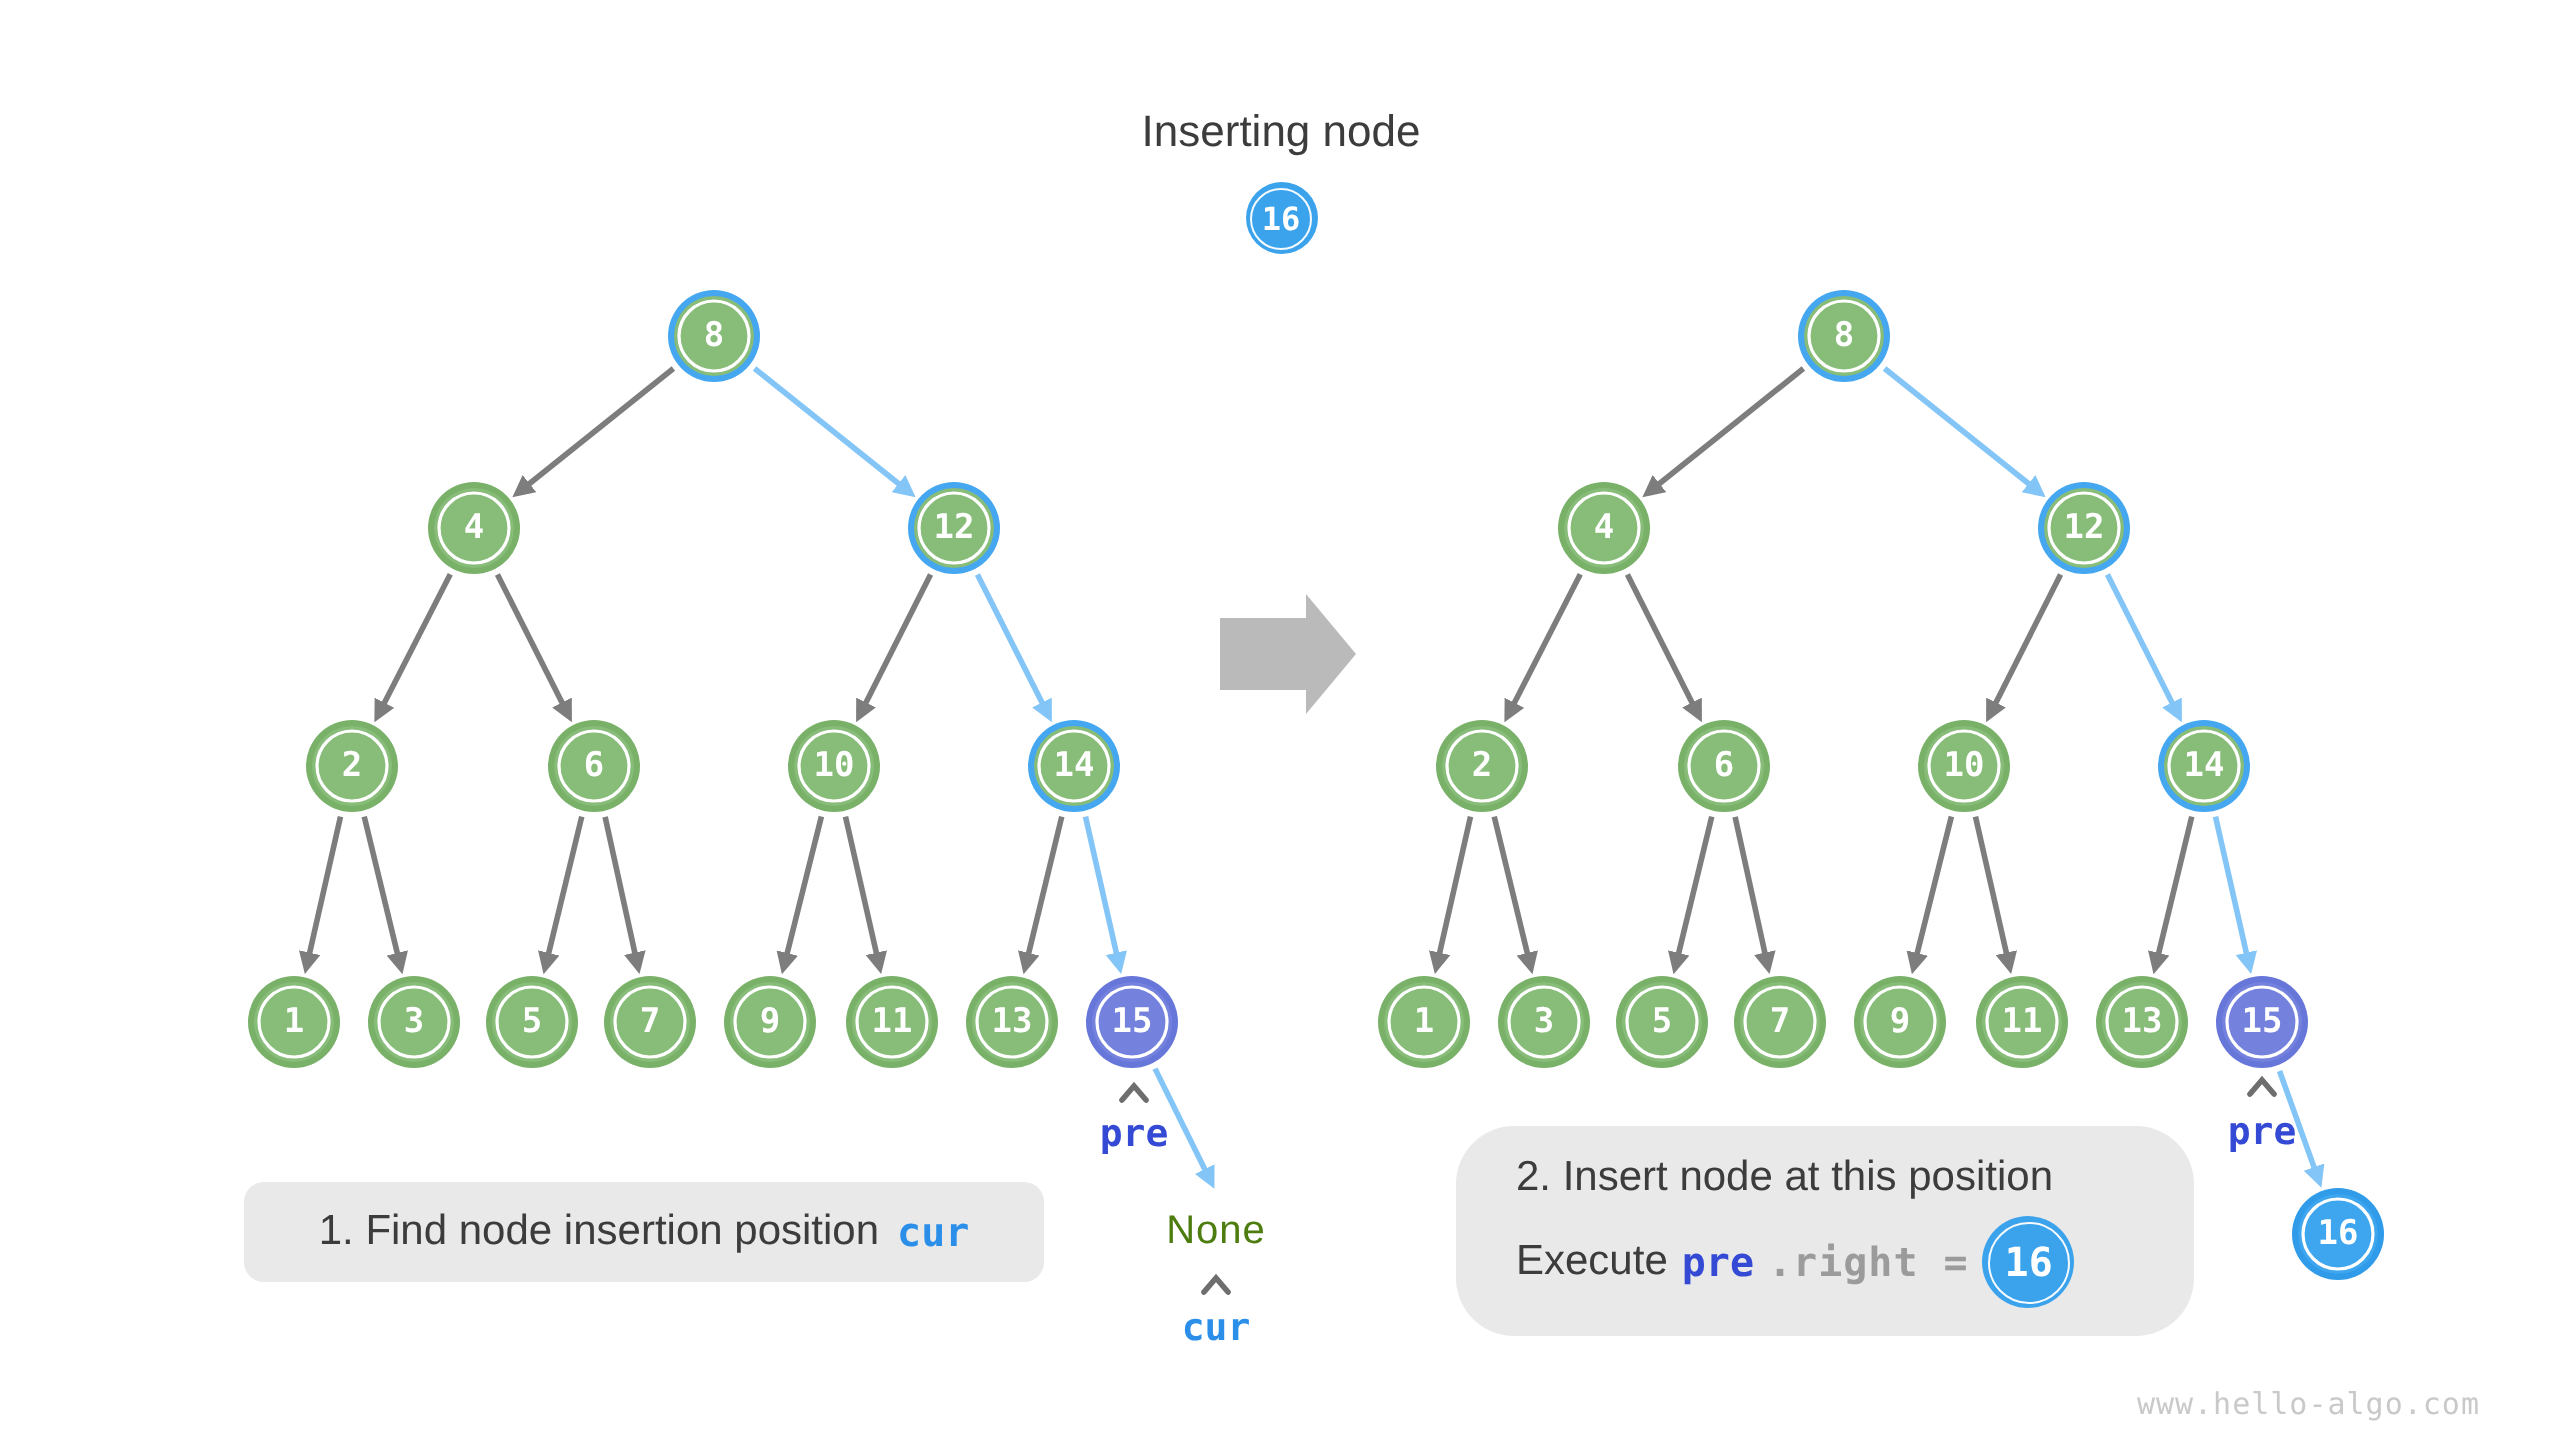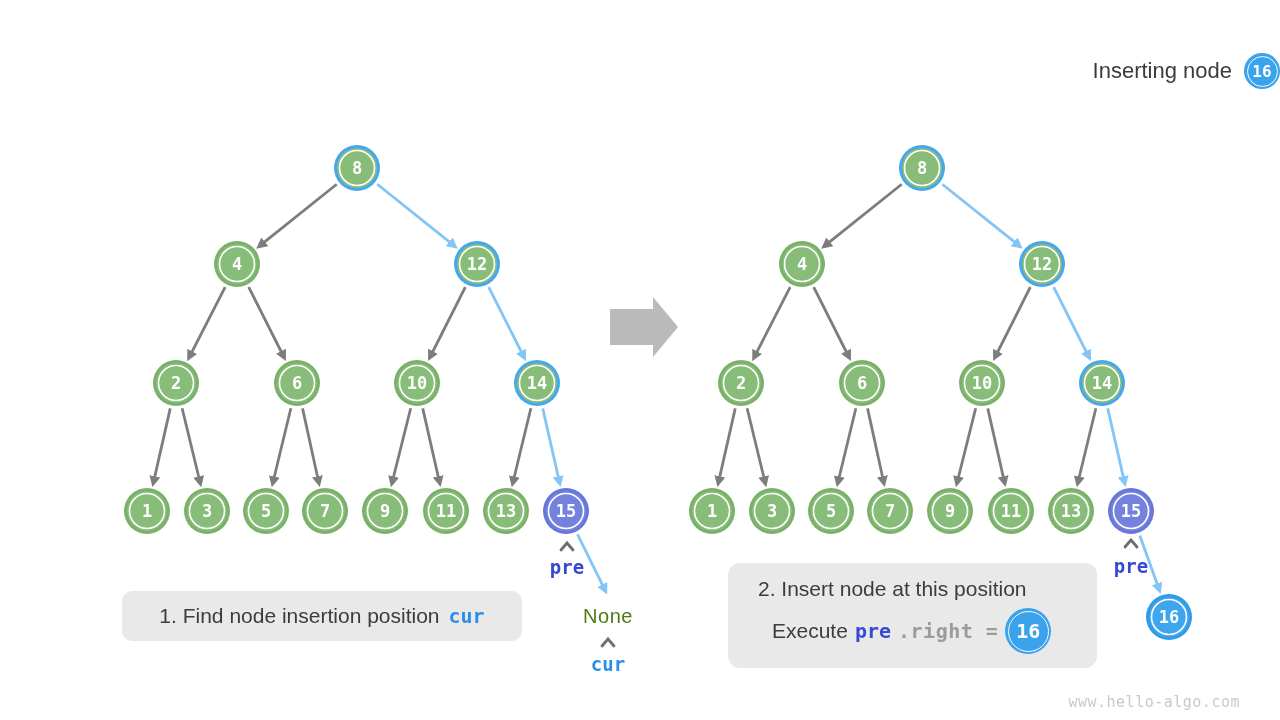--- a/index.html
+++ b/index.html
@@ -1,39 +1,39 @@
 <!DOCTYPE html>
 <html><head>
 <meta charset="utf-8">
 <style>
   html,body{margin:0;padding:0;background:#fff;}
   .stage{position:relative;width:1280px;height:720px;background:#ffffff;overflow:hidden;
          font-family:"Liberation Sans",sans-serif;}
   svg#diagram{position:absolute;left:0;top:0;}
-  .title{position:absolute;left:1px;right:0;top:53px;display:flex;justify-content:flex-end;
-         align-items:center;gap:12px;font-size:22px;color:#3C3C3C;}
+  .title{position:absolute;left:1px;right:0;top:53px;display:flex;justify-content:flex-start;
+         align-items:center;gap:12px;font-size:22px;color:#3C3C3C;flex-direction:column;}
   .badge{position:relative;border-radius:50%;display:inline-flex;align-items:center;
          justify-content:center;color:#fff;font-family:"DejaVu Sans Mono",monospace;
          font-weight:bold;flex:0 0 auto;}
   .badge::before{content:"";position:absolute;inset:2.5px;border:1.5px solid rgba(255,255,255,.95);
          border-radius:50%;pointer-events:none;}
   .badge.small{width:36px;height:36px;font-size:16px;}
   .badge.large{width:46px;height:46px;font-size:20px;}
   .ann{position:absolute;transform:translate(-50%,-50%);white-space:nowrap;}
   .mono-bold{font-family:"DejaVu Sans Mono",monospace;font-weight:bold;}
   .pre-left{left:567px;top:567px;font-size:19px;}
   .pre-right{left:1131px;top:566px;font-size:19px;}
   .none-label{left:608px;top:616px;font-size:20px;letter-spacing:.5px;}
   .cur-label{left:608px;top:664px;font-size:19px;}
   .caption1{position:absolute;left:122px;top:591px;width:400px;height:50px;border-radius:10px;
          display:flex;align-items:center;justify-content:center;font-size:21px;gap:9px;}
   .caption2{position:absolute;left:728px;top:563px;width:369px;height:105px;border-radius:12px;
          display:flex;flex-direction:column;justify-content:center;gap:7px;
          padding-left:30px;box-sizing:border-box;font-size:21px;}
-  .caption2 .line2{display:flex;align-items:center;gap:7px;margin-left:14px;}
+  .caption2 .line2{display:flex;align-items:center;gap:7px;margin-left:0;}
   .code{font-family:"DejaVu Sans Mono",monospace;font-weight:bold;font-size:20px;}
   .code-gray{font-family:"DejaVu Sans Mono",monospace;font-size:20px;letter-spacing:.5px;}
   .watermark{position:absolute;right:40px;top:693px;font-family:"DejaVu Sans Mono",monospace;
          font-size:15px;letter-spacing:.5px;}
 </style>
 </head>
 <body>
 
 <div class="stage">
 
@@ -282,21 +282,21 @@
   <div class="ann mono-bold pre-left" style="color: rgb(52, 73, 212);">pre</div>
   <div class="ann none-label" style="color: #4d7c0f;">None</div>
   <div class="ann mono-bold cur-label" style="color: rgb(43, 143, 233);">cur</div>
   <div class="ann mono-bold pre-right" style="color: rgb(52, 73, 212);">pre</div>
 
   <div class="caption1" style="background: rgb(233, 233, 233);">
     <span style="color: rgb(60, 60, 60);">1. Find node insertion position</span>
     <span class="code" style="color: rgb(43, 143, 233);">cur</span>
   </div>
 
-  <div class="caption2" style="background: rgb(233, 233, 233);">
+  <div class="caption2" style="background: rgb(233, 233, 233); border-radius: 29px;">
     <div class="line1" style="color: rgb(60, 60, 60);">2. Insert node at this position</div>
     <div class="line2">
       <span style="color: rgb(60, 60, 60);">Execute</span>
       <span class="code" style="color: rgb(52, 73, 212);">pre</span>
       <span class="code-gray" style="color: rgb(155, 155, 155); font-weight: bold;">.right =</span>
       <span class="badge large" style="background: rgb(59, 162, 236);">
           <span>16</span>
         </span>
     </div>
   </div>

